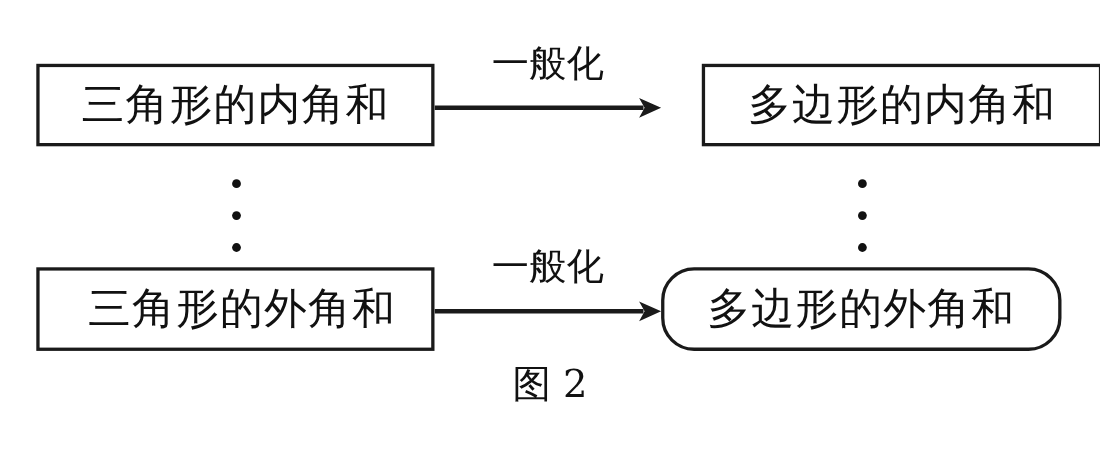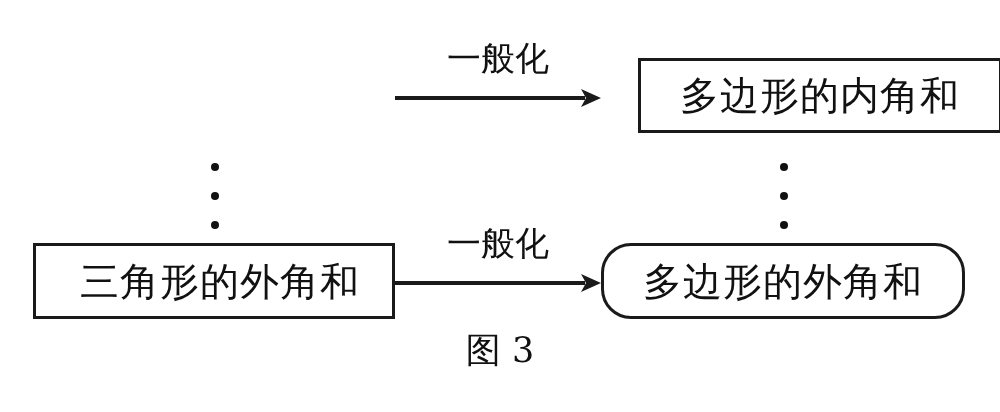--- a/index.html
+++ b/index.html
@@ -128,20 +128,23 @@
     color: #f2f2f2;
     white-space: nowrap;
     user-select: none;
   }
 </style>
 </head>
 <body>
 
 <div id="diagram-canvas">
 
+  <div class="node-box" id="box-tri-interior">
+    <span class="node-label">三角形的内角和</span>
+  </div>
 
   <div class="arrow-group" id="arrow-group-top">
     <div class="arrow-label">一般化</div>
     <svg class="arrow-svg" viewBox="0 0 206 24" preserveAspectRatio="none">
       <line x1="0" y1="12" x2="190" y2="12" stroke="#1a1a1a" stroke-width="4"></line>
       <polygon points="186,3 206,12 186,21 191,12" fill="#1a1a1a"></polygon>
     </svg>
   </div>
 
   <div class="node-box" id="box-poly-interior">
@@ -169,17 +172,17 @@
     <svg class="arrow-svg" viewBox="0 0 206 24" preserveAspectRatio="none">
       <line x1="0" y1="12" x2="190" y2="12" stroke="#1a1a1a" stroke-width="4"></line>
       <polygon points="186,3 206,12 186,21 191,12" fill="#1a1a1a"></polygon>
     </svg>
   </div>
 
   <div class="node-box" id="box-poly-exterior">
     <span class="node-label">多边形的外角和</span>
   </div>
 
-  <div id="figure-caption">图 3</div>
+  <div id="figure-caption">图 2</div>
 
   <div id="cropped-text-row">．．．．．．．．．．．．．．．．．．．．．．．．．．</div>
 
 </div>
 
 </body></html>

